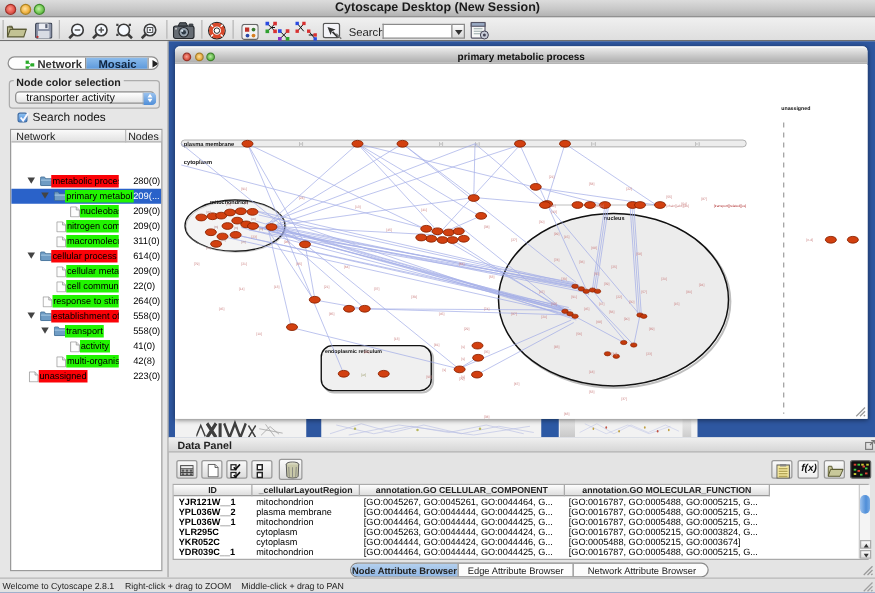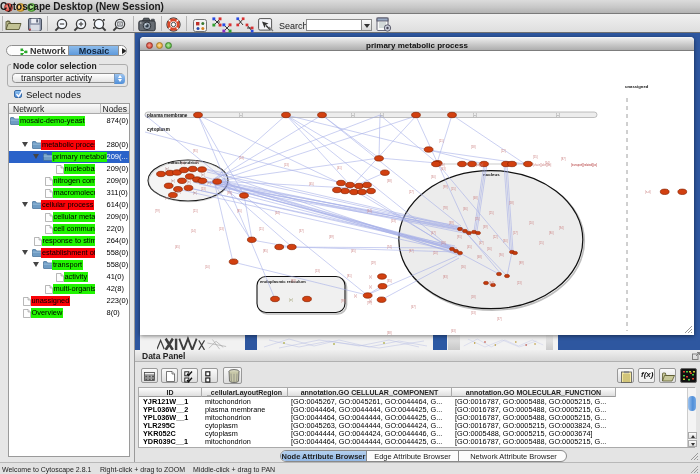--- a/index.html
+++ b/index.html
@@ -2,21 +2,21 @@
 <html><head><meta charset="utf-8"><style>
 *{margin:0;padding:0;box-sizing:border-box}
 body{width:700px;height:474px;font-family:"Liberation Sans",sans-serif;background:#e8e8e8;position:relative;overflow:hidden}
 .abs{position:absolute}
 </style></head><body>
 
 <div class="abs" style="left:0;top:0;width:700px;height:14px;background:linear-gradient(#dcdcdc,#c8c8c8 55%,#b2b2b2);border-bottom:1px solid #7a7a7a">
  <div class="abs" style="left:4px;top:2.5px;width:9px;height:9px;border-radius:50%;background:radial-gradient(circle at 3px 3px,#ff9a8a,#e3544a 60%,#b33a30);border:0.5px solid #a03028"></div>
  <div class="abs" style="left:15.5px;top:2.5px;width:9px;height:9px;border-radius:50%;background:radial-gradient(circle at 3px 3px,#ffe2a0,#f0b03c 60%,#c08a20);border:0.5px solid #ad8323"></div>
  <div class="abs" style="left:27px;top:2.5px;width:9px;height:9px;border-radius:50%;background:radial-gradient(circle at 3px 3px,#c4f0a8,#6fc84f 60%,#4a9a30);border:0.5px solid #3f8c2a"></div>
- <div class="abs" style="left:0;top:1px;width:700px;font-size:10px;font-weight:bold;color:#1a1a1a">Cytoscape Desktop (New Session)</div>
+ <div class="abs" style="left:0;top:1px;width:700px;text-align:center;font-size:10px;font-weight:bold;color:#1a1a1a">Cytoscape Desktop (New Session)</div>
 </div>
 
 <div class="abs" style="left:0;top:14px;width:700px;height:19px;background:linear-gradient(#f0f0f0,#dedede);border-bottom:1px solid #707070">
  <span class="abs" style="left:2px;top:2px;width:1px;height:15px;background:#b6b6b6"></span>
 
  <svg class="abs" style="left:5px;top:4px" width="17" height="13" viewBox="0 0 17 13">
       <path d="M1 3.5 L1 11.5 L14 11.5 L16 5.5 L5.5 5.5 L4.6 3.8 L1.5 3.5 Z" fill="#c2c294" stroke="#5a5a36" stroke-width="0.9"></path>
       <path d="M1 11.5 L3.2 5.5 L16 5.5" fill="none" stroke="#5a5a36" stroke-width="0.9"></path>
       <path d="M2 3 L4.4 3 L5.2 4.6" fill="none" stroke="#5a5a36" stroke-width="0.9"></path>
     </svg>
@@ -180,37 +180,29 @@
      <span class="abs" style="left:2.5px;top:1px;width:0;height:0;border-left:2.7px solid transparent;border-right:2.7px solid transparent;border-bottom:3.2px solid #fff"></span>
      <span class="abs" style="left:2.5px;top:5.5px;width:0;height:0;border-left:2.7px solid transparent;border-right:2.7px solid transparent;border-top:3.2px solid #fff"></span>
    </div>
  </div>
 
  <div class="abs" style="left:14px;top:57px;width:8px;height:8px;background:linear-gradient(#8cc0f0,#4a8ad8);border:1px solid #3a6aa4;border-radius:2px">
    <svg class="abs" style="left:0px;top:-2px" width="9" height="9" viewBox="0 0 9 9">
         <path d="M1.5 5 L3.5 7.5 L7.5 1.5" fill="none" stroke="#f8f8ff" stroke-width="1.5"></path>
       </svg>
  </div>
- <span class="abs" style="left:26px;top:56px;font-size:9.5px;color:#111">Select nodes</span>
+ <span class="abs" style="left:26px;top:56px;font-size:9.5px;color:#111">Search nodes</span>
 
  <div class="abs" style="left:8px;top:70px;width:122px;height:354px;background:#fff;border:1px solid #9a9a9a;overflow:hidden">
    <div class="abs" style="left:0;top:0;width:121px;height:10px;background:linear-gradient(#fafafa,#e2e2e2);border-bottom:1px solid #aaa">
      <span class="abs" style="left:4px;top:0.2px;font-size:8.5px;color:#222">Network</span>
      <span class="abs" style="left:93.5px;top:0.2px;font-size:8.5px;color:#222">Nodes</span>
      <span class="abs" style="left:90.5px;top:0;width:1px;height:10px;background:#bbb"></span>
    </div>
    <div class="abs" style="left:0;top:11px;width:121px;height:340px">
-        <div style="position:absolute;left:0;top:0px;width:120px;height:12px;font-size:7.4px;line-height:12px;white-space:nowrap">
-          <span style="position:absolute;left:0.5px;top:2px"><svg width="10" height="8" viewBox="0 0 10 8">
-              <path d="M0.5 2 L0.5 7 Q0.5 7.5 1 7.5 L9 7.5 Q9.5 7.5 9.5 7 L9.5 2.5 Q9.5 2 9 2 L4.5 2 L3.8 0.8 Q3.6 0.5 3.2 0.5 L1 0.5 Q0.5 0.5 0.5 1 Z" fill="#6f9cc4" stroke="#3d6a94" stroke-width="0.7"></path>
-              <path d="M0.7 3.1 L9.3 3.1" stroke="#9cc0de" stroke-width="0.9"></path>
-            </svg></span>
-          <span style="position:absolute;left:10.0px;top:0.75px;background:#21f400;color:#000;padding:0 1px;height:10.5px;line-height:10.5px;max-width:75.5px;overflow:hidden;display:inline-block">mosaic-demo-yeast</span>
-          <span style="position:absolute;left:97.5px;top:0;color:#000;font-size:7.5px">874(0)</span>
-        </div>
         <div style="position:absolute;left:0;top:24px;width:120px;height:12px;font-size:7.4px;line-height:12px;white-space:nowrap">
           <span style="position:absolute;left:13.0px;top:3px;width:0;height:0;border-left:3.5px solid transparent;border-right:3.5px solid transparent;border-top:5px solid #444"></span>
           <span style="position:absolute;left:22.5px;top:2px"><svg width="10" height="8" viewBox="0 0 10 8">
               <path d="M0.5 2 L0.5 7 Q0.5 7.5 1 7.5 L9 7.5 Q9.5 7.5 9.5 7 L9.5 2.5 Q9.5 2 9 2 L4.5 2 L3.8 0.8 Q3.6 0.5 3.2 0.5 L1 0.5 Q0.5 0.5 0.5 1 Z" fill="#6f9cc4" stroke="#3d6a94" stroke-width="0.7"></path>
               <path d="M0.7 3.1 L9.3 3.1" stroke="#9cc0de" stroke-width="0.9"></path>
             </svg></span>
           <span style="position:absolute;left:32.0px;top:0.75px;background:#fb0207;color:#000;padding:0 1px;height:10.5px;line-height:10.5px;max-width:53.5px;overflow:hidden;display:inline-block">metabolic process</span>
           <span style="position:absolute;left:97.5px;top:0;color:#000;font-size:7.5px">280(0)</span>
         </div>
         <div style="position:absolute;left:0;top:36px;width:120px;height:12px;background:#2a62c9;font-size:7.4px;line-height:12px;white-space:nowrap">
@@ -313,28 +305,20 @@
           <span style="position:absolute;left:43.5px;top:0.75px;background:#21f400;color:#000;padding:0 1px;height:10.5px;line-height:10.5px;max-width:42.0px;overflow:hidden;display:inline-block">multi-organism pro</span>
           <span style="position:absolute;left:97.5px;top:0;color:#000;font-size:7.5px">42(8)</span>
         </div>
         <div style="position:absolute;left:0;top:180px;width:120px;height:12px;font-size:7.4px;line-height:12px;white-space:nowrap">
           <span style="position:absolute;left:13.5px;top:1.5px"><svg width="8" height="9" viewBox="0 0 8 9">
               <path d="M0.5 0.5 L5 0.5 L7.5 3 L7.5 8.5 L0.5 8.5 Z" fill="#fdfdfd" stroke="#9a9a9a" stroke-width="0.7"></path>
               <path d="M5 0.5 L5 3 L7.5 3" fill="#e0e0e0" stroke="#9a9a9a" stroke-width="0.6"></path>
             </svg></span>
           <span style="position:absolute;left:21.5px;top:0.75px;background:#fb0207;color:#000;padding:0 1px;height:10.5px;line-height:10.5px;max-width:64.0px;overflow:hidden;display:inline-block">unassigned</span>
           <span style="position:absolute;left:97.5px;top:0;color:#000;font-size:7.5px">223(0)</span>
-        </div>
-        <div style="position:absolute;left:0;top:192px;width:120px;height:12px;font-size:7.4px;line-height:12px;white-space:nowrap">
-          <span style="position:absolute;left:13.5px;top:1.5px"><svg width="8" height="9" viewBox="0 0 8 9">
-              <path d="M0.5 0.5 L5 0.5 L7.5 3 L7.5 8.5 L0.5 8.5 Z" fill="#fdfdfd" stroke="#9a9a9a" stroke-width="0.7"></path>
-              <path d="M5 0.5 L5 3 L7.5 3" fill="#e0e0e0" stroke="#9a9a9a" stroke-width="0.6"></path>
-            </svg></span>
-          <span style="position:absolute;left:21.5px;top:0.75px;background:#21f400;color:#000;padding:0 1px;height:10.5px;line-height:10.5px;max-width:64.0px;overflow:hidden;display:inline-block">Overview</span>
-          <span style="position:absolute;left:97.5px;top:0;color:#000;font-size:7.5px">8(0)</span>
         </div>
       </div>
  </div>
 </div>
 
 <div class="abs" style="left:135px;top:33px;width:565px;height:317px;background:#2e57a0;overflow:hidden">
 
  <div class="abs" style="left:5px;top:300px;width:418px;height:17px;background:#f2f2f2"></div>
  <svg class="abs" style="left:22px;top:303px" width="72" height="14" viewBox="0 0 100 16" preserveAspectRatio="none">
    <g stroke="#3f3f3f" fill="none">

